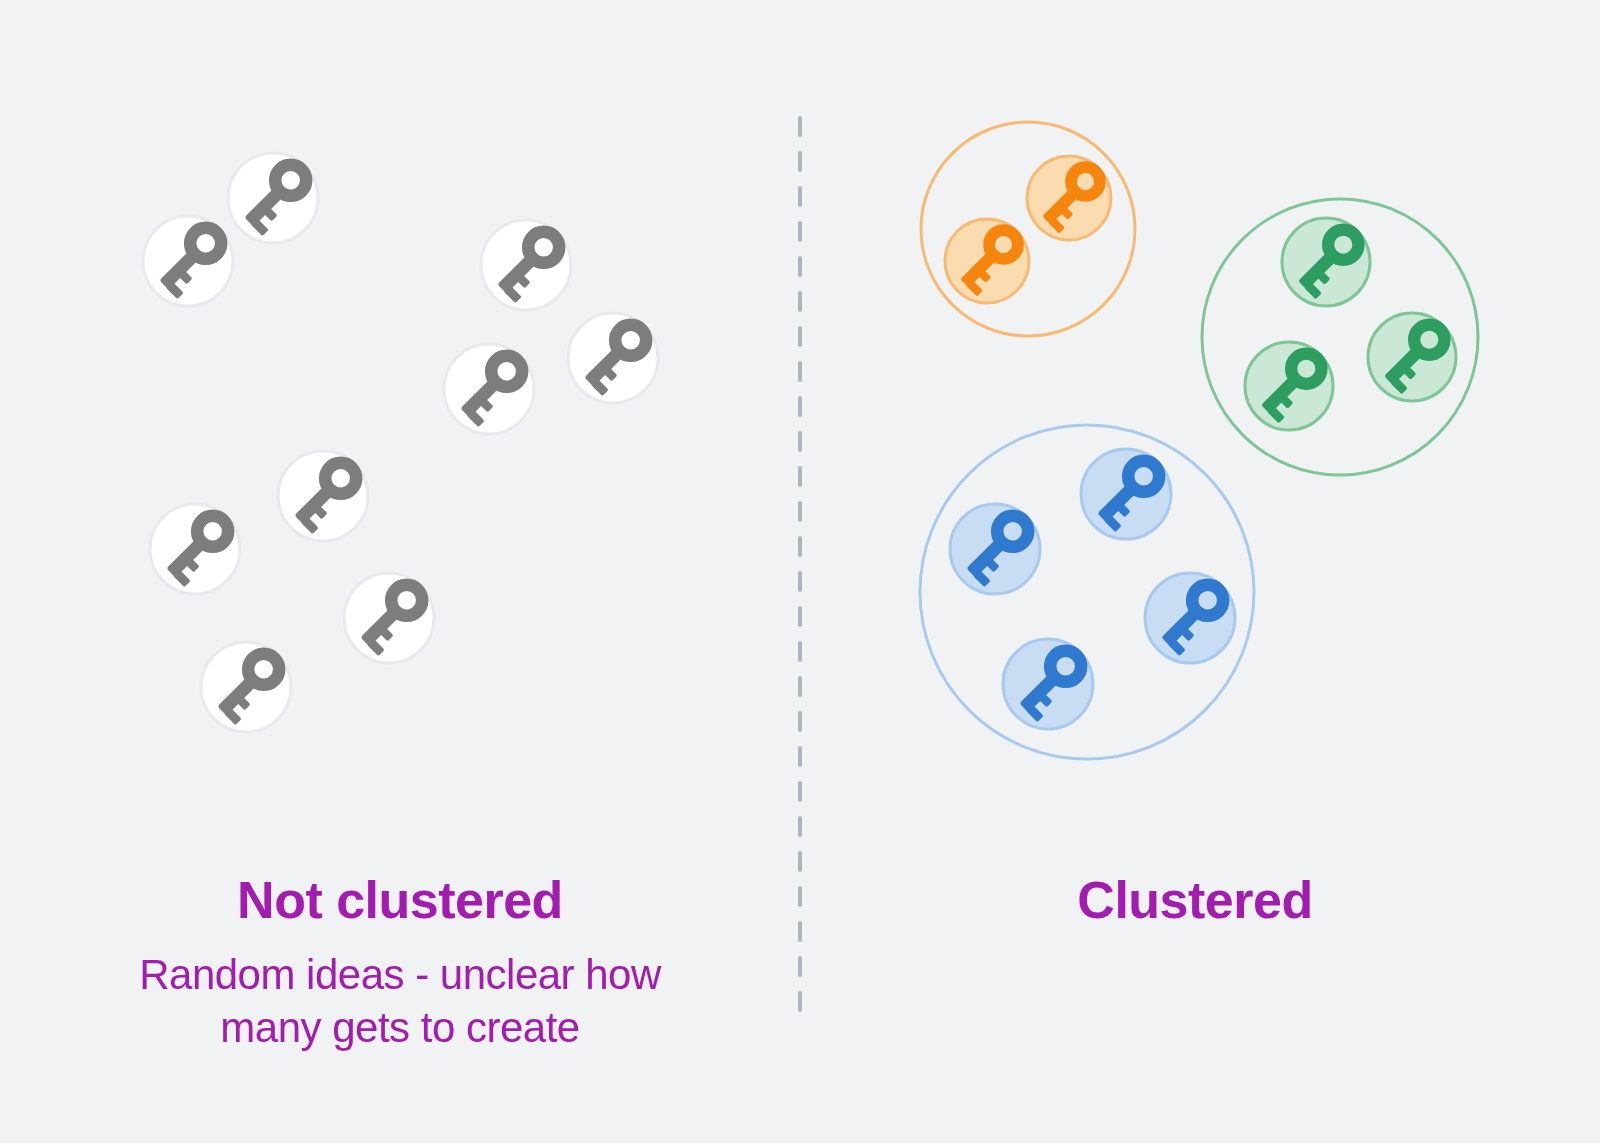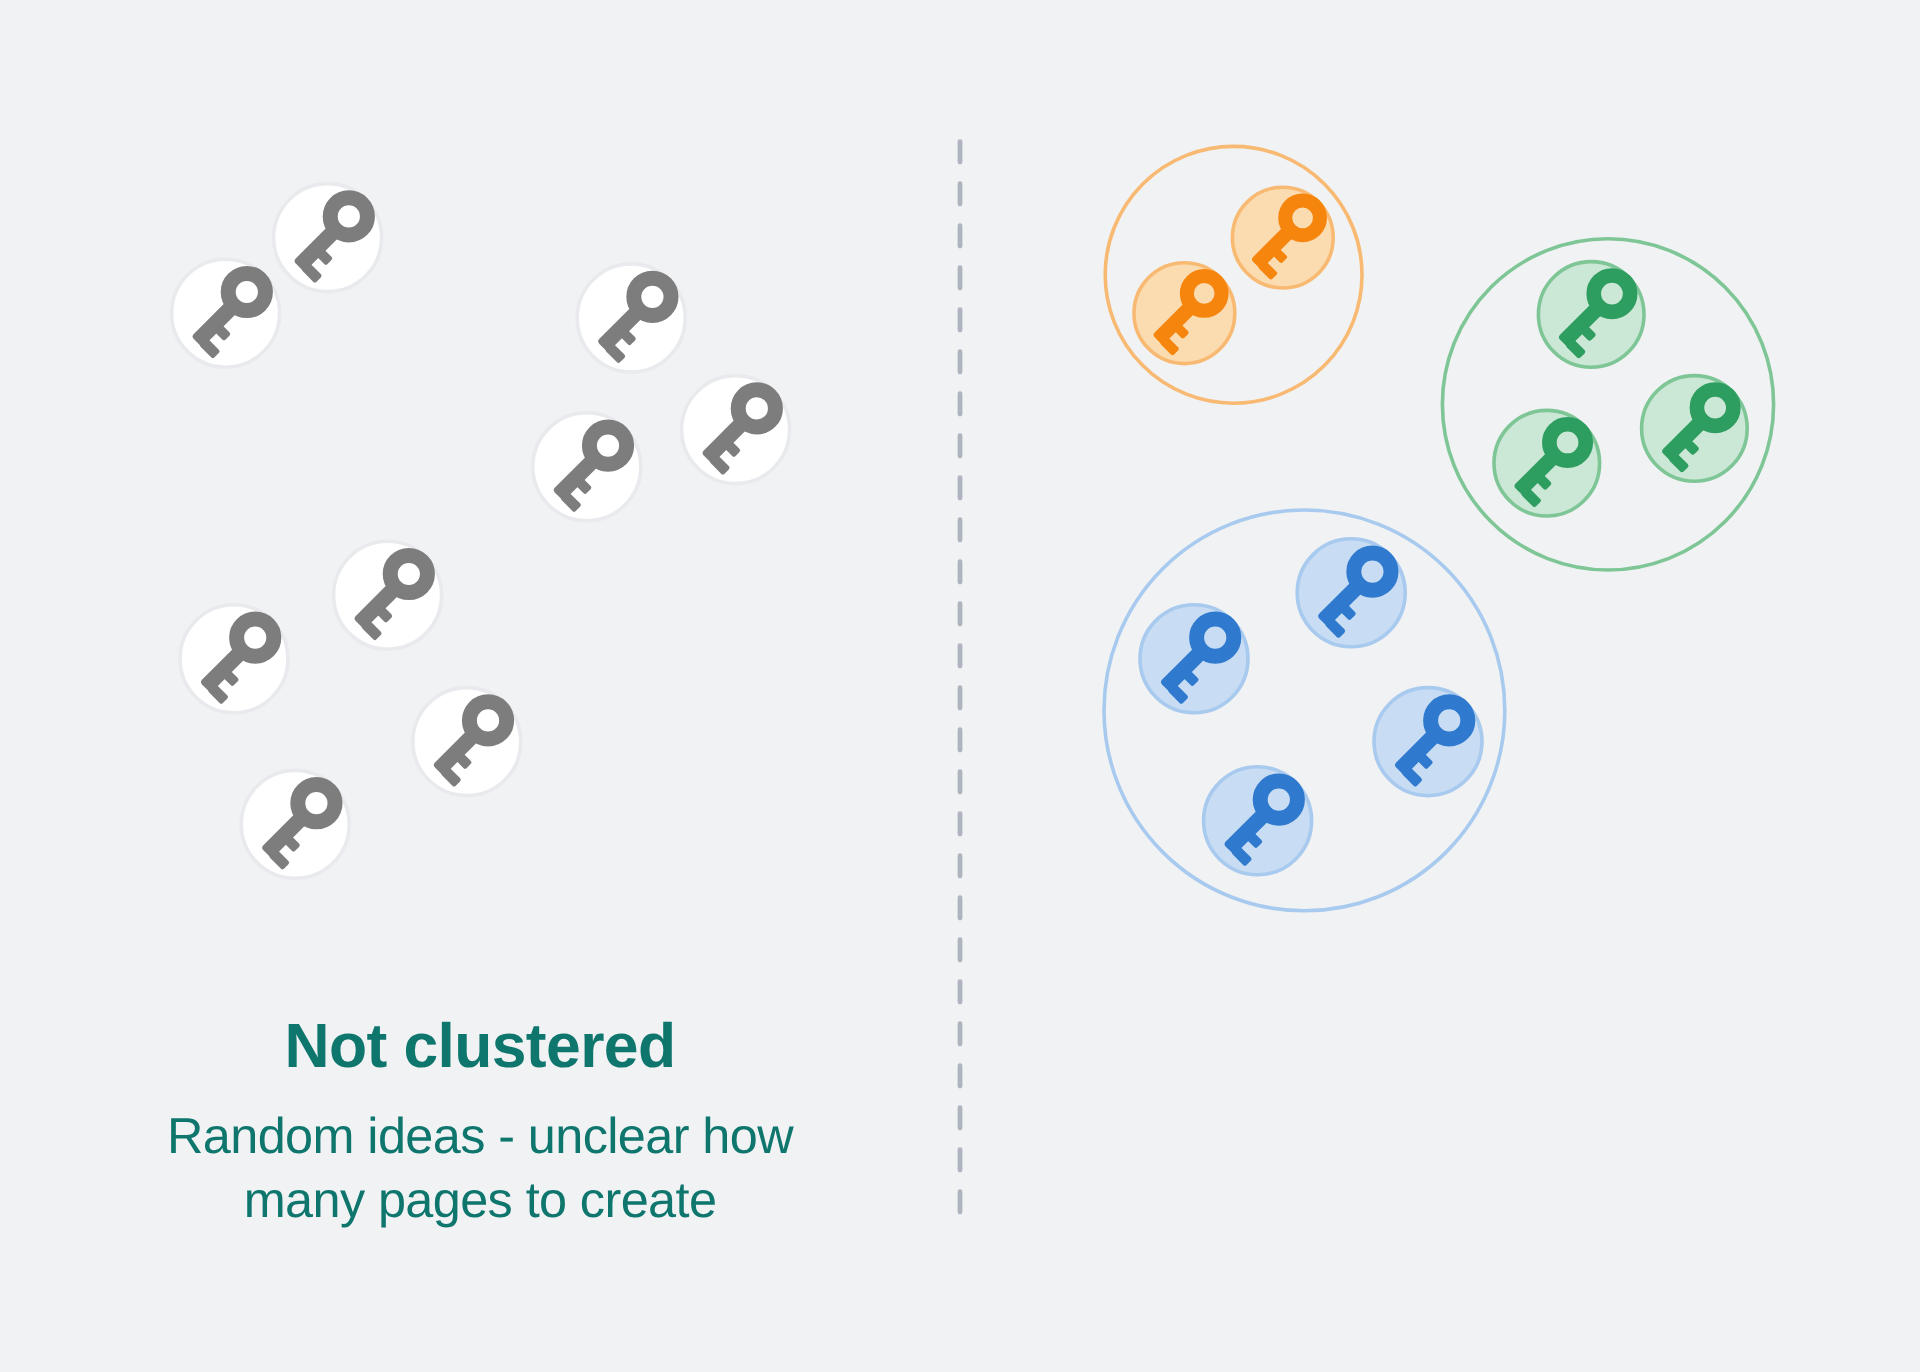--- a/index.html
+++ b/index.html
@@ -19,21 +19,22 @@
     position: absolute;
     left: 0;
     top: 0;
     width: 1600px;
     height: 1143px;
     display: block;
   }
   .caption {
     position: absolute;
     text-align: center;
-    color: #0f766e;
+    color: #a21caf;
+    margin-top: 28px;
   }
   .caption.title {
     font-size: 52px;
     font-weight: 600;
     line-height: 52px;
     letter-spacing: -0.5px;
   }
   .caption.subtitle {
     font-size: 42px;
     font-weight: 400;
@@ -181,18 +182,19 @@
             </g>
           </g>
         </g>
       </g>
   </svg>
 
   <div class="caption title cap-left title-row">Not clustered</div>
 
   <div class="caption subtitle cap-left subtitle-row">
     <div>Random ideas - unclear how</div>
-    <div>many pages to create</div>
+    <div>many gets to create</div>
   </div>
 
+  <div class="caption title cap-right title-row">Clustered</div>
 
 
 </div>
 
 </body></html>

